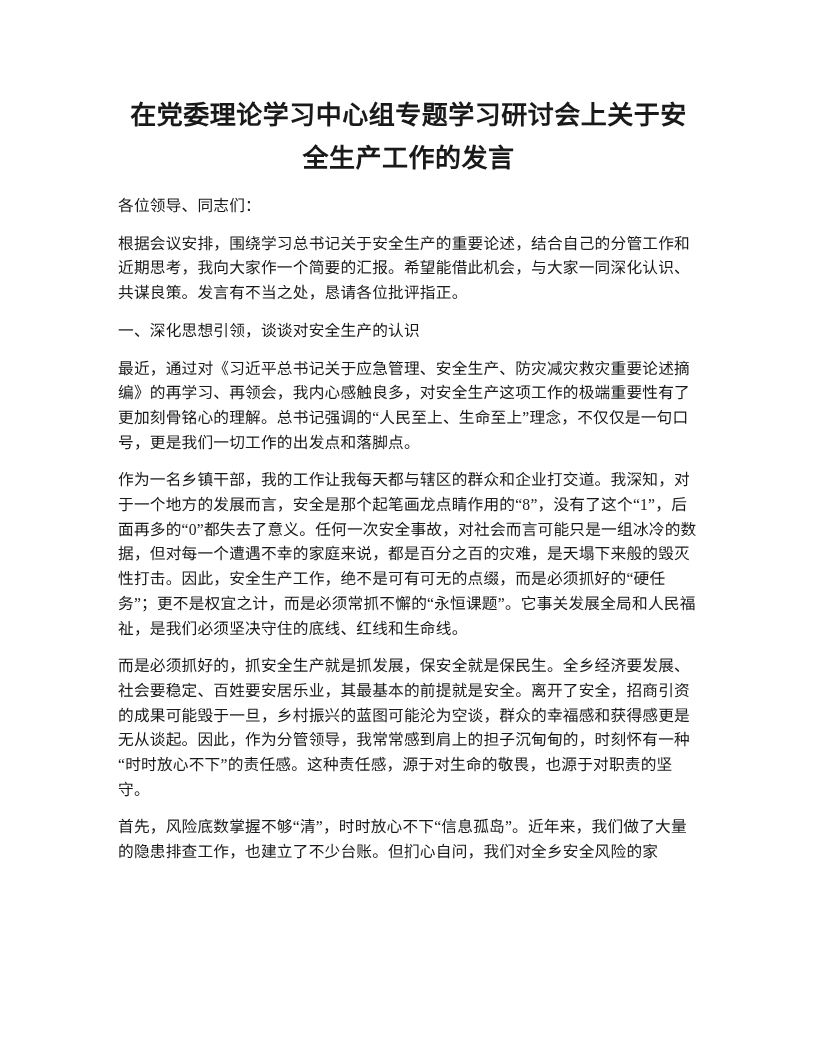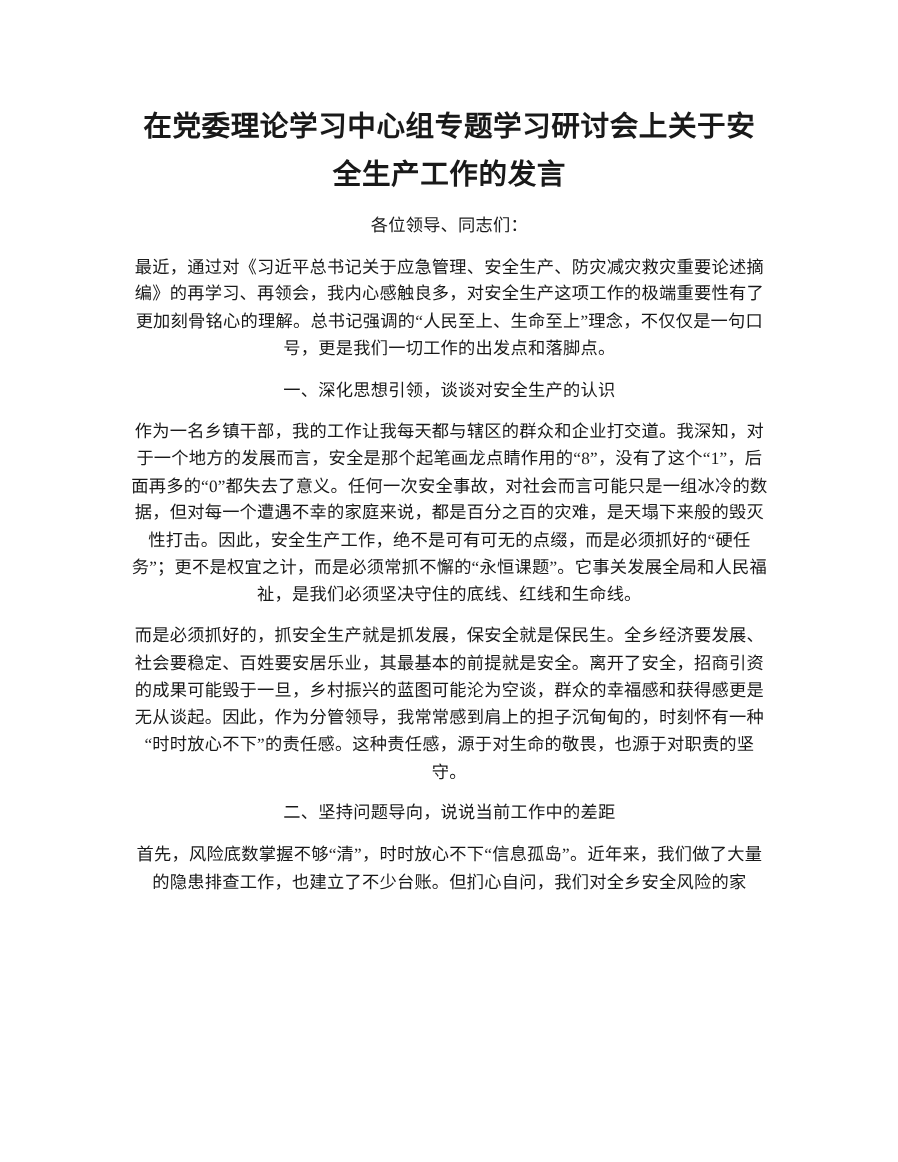--- a/index.html
+++ b/index.html
@@ -23,42 +23,42 @@
     font-size: 26px;
     font-weight: bold;
     line-height: 43px;
     text-align: center;
     letter-spacing: 0.5px;
     margin: 0 0 14px 0;
   }
   .block {
     font-size: 15.7px;
     line-height: 24.7px;
-    text-align: center;
+    text-align: left;
     letter-spacing: 0.2px;
     margin: 0 0 13px 0;
     word-break: break-all;
   }
   .greeting { margin-bottom: 13px; }
   .section-heading { font-weight: normal; }
 </style>
 </head>
 <body>
 
 <div class="page">
   <h1 class="doc-title">在党委理论学习中心组专题学习研讨会上关于安全生产工作的发言</h1>
 
   <p class="block greeting">各位领导、同志们：</p>
 
+  <p class="block">根据会议安排，围绕学习总书记关于安全生产的重要论述，结合自己的分管工作和近期思考，我向大家作一个简要的汇报。希望能借此机会，与大家一同深化认识、共谋良策。发言有不当之处，恳请各位批评指正。</p>
+
+  <p class="block section-heading">一、深化思想引领，谈谈对安全生产的认识</p>
 
   <p class="block">最近，通过对《习近平总书记关于应急管理、安全生产、防灾减灾救灾重要论述摘编》的再学习、再领会，我内心感触良多，对安全生产这项工作的极端重要性有了更加刻骨铭心的理解。总书记强调的“人民至上、生命至上”理念，不仅仅是一句口号，更是我们一切工作的出发点和落脚点。</p>
-
-  <p class="block section-heading">一、深化思想引领，谈谈对安全生产的认识</p>
 
   <p class="block">作为一名乡镇干部，我的工作让我每天都与辖区的群众和企业打交道。我深知，对于一个地方的发展而言，安全是那个起笔画龙点睛作用的“8”，没有了这个“1”，后面再多的“0”都失去了意义。任何一次安全事故，对社会而言可能只是一组冰冷的数据，但对每一个遭遇不幸的家庭来说，都是百分之百的灾难，是天塌下来般的毁灭性打击。因此，安全生产工作，绝不是可有可无的点缀，而是必须抓好的“硬任务”；更不是权宜之计，而是必须常抓不懈的“永恒课题”。它事关发展全局和人民福祉，是我们必须坚决守住的底线、红线和生命线。</p>
 
   <p class="block">而是必须抓好的，抓安全生产就是抓发展，保安全就是保民生。全乡经济要发展、社会要稳定、百姓要安居乐业，其最基本的前提就是安全。离开了安全，招商引资的成果可能毁于一旦，乡村振兴的蓝图可能沦为空谈，群众的幸福感和获得感更是无从谈起。因此，作为分管领导，我常常感到肩上的担子沉甸甸的，时刻怀有一种“时时放心不下”的责任感。这种责任感，源于对生命的敬畏，也源于对职责的坚守。</p>
 
-  <p class="block section-heading">二、坚持问题导向，说说当前工作中的差距</p>
 
 
   <p class="block">首先，风险底数掌握不够“清”，时时放心不下“信息孤岛”。近年来，我们做了大量的隐患排查工作，也建立了不少台账。但扪心自问，我们对全乡安全风险的家</p>
 </div>
 
 </body></html>

